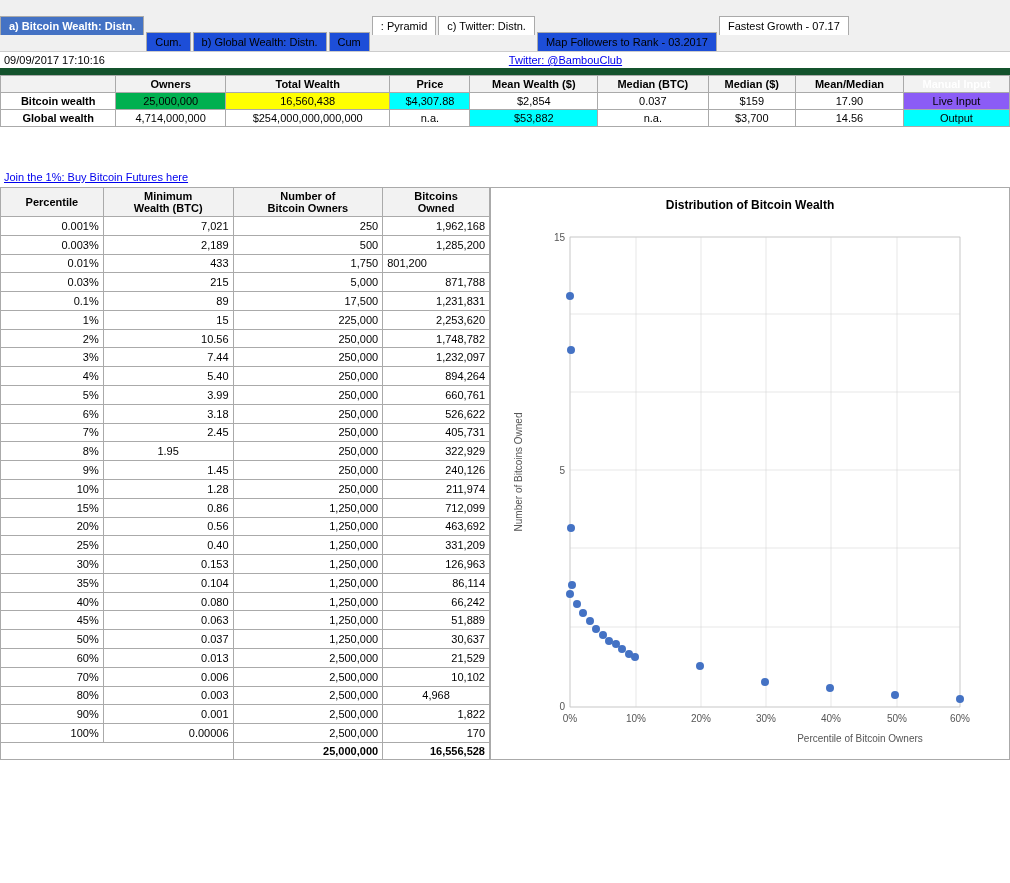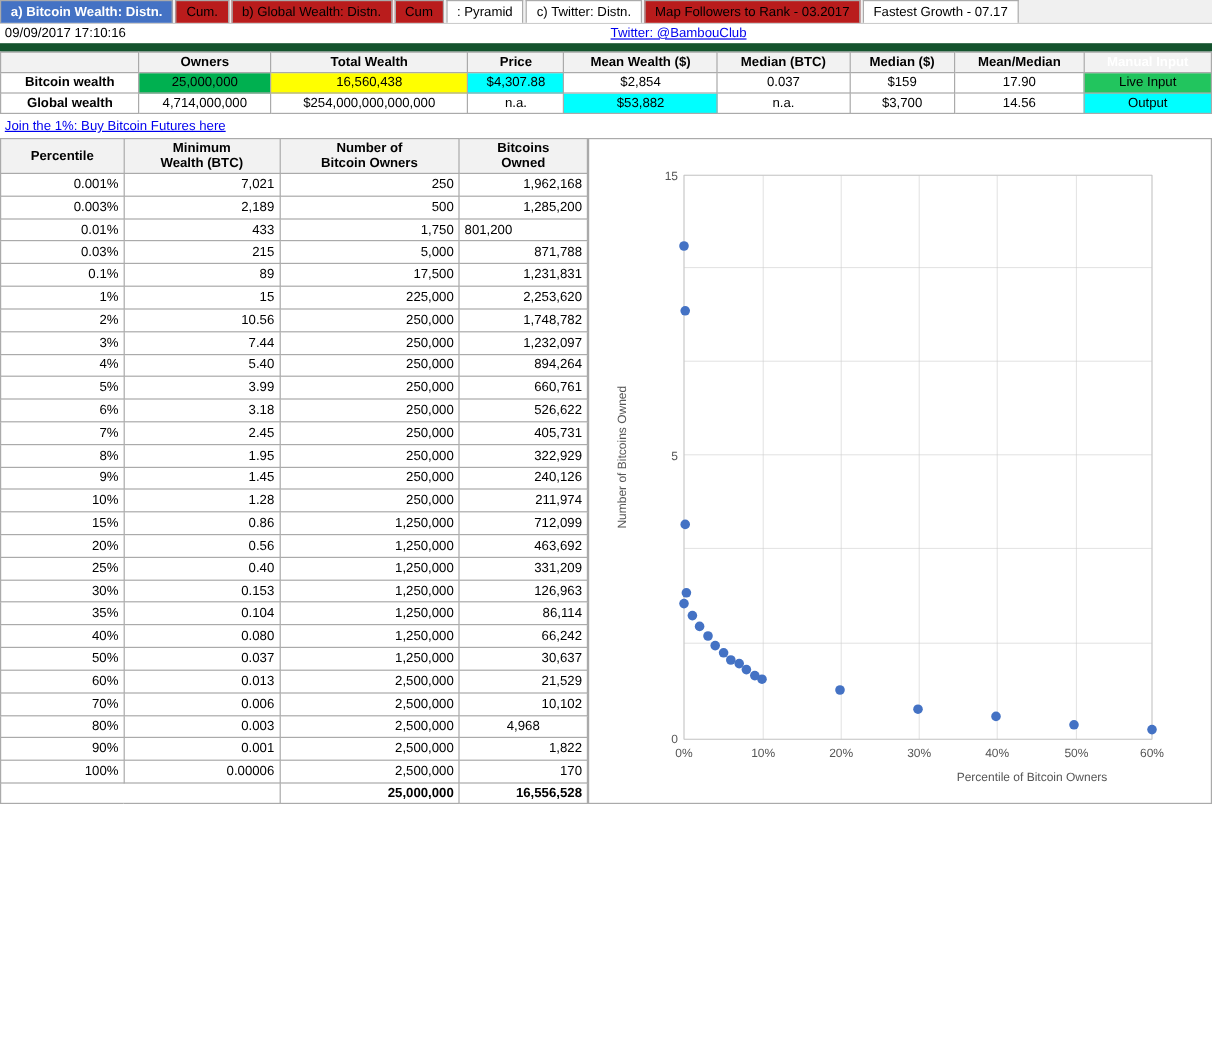--- a/index.html
+++ b/index.html
@@ -1,41 +1,41 @@
 <!DOCTYPE html>
 <html><head>
   <meta charset="utf-8">
   <style>
     * { box-sizing: border-box; margin: 0; padding: 0; }
     body { font-family: Arial, sans-serif; font-size: 11px; background: #fff; }
     
     .top-nav { display: flex; align-items: center; border-bottom: 1px solid #ccc; background: #f0f0f0; }
     .nav-tab { padding: 3px 8px; border: 1px solid #aaa; border-bottom: none; margin-right: 2px; cursor: pointer; font-size: 11px; background: #ddd; }
     .nav-tab.active { background: #4472c4; color: #fff; font-weight: bold; }
-    .nav-tab.light { background: #b91c1c; }
+    .nav-tab.light { background: #1d4ed8; margin-top: 32px; }
     .nav-tab.pyramid { background: #fff; }
     .nav-tab.twitter { background: #fff; }
     .nav-tab.fastest { background: #fff; color: #000; }
     
     .info-row { display: flex; align-items: center; padding: 2px 4px; border-bottom: 7px solid #14532d; }
     .timestamp { font-size: 11px; margin-right: 20px; }
     .twitter-link { color: #0000ee; text-decoration: underline; cursor: pointer; font-size: 11px; }
     
     .main-table { width: 100%; border-collapse: collapse; }
     .main-table td, .main-table th { border: 1px solid #aaa; padding: 2px 4px; font-size: 11px; text-align: center; }
     .main-table th { background: #f2f2f2; font-weight: bold; }
     .row-label { text-align: left; font-weight: bold; }
     .cell-green { background: #00b050; color: #000; }
     .cell-yellow { background: #ffff00; color: #000; }
     .cell-cyan { background: #00ffff; color: #000; }
-    .cell-live-yellow { background: #22c55e; color: #000; }
+    .cell-live-yellow { background: #8b5cf6; color: #000; }
     .cell-output-cyan { background: #00ffff; color: #000; }
     .cell-manual-green { background: #00b050; color: #fff; font-weight: bold; }
     
-    .link-row { padding: 4px; }
+    .link-row { padding: 4px; margin-top: 40px; }
     .join-link { color: #0000ee; text-decoration: underline; cursor: pointer; font-size: 11px; }
     
     .content-area { display: flex; }
     
     .data-table { width: 490px; border-collapse: collapse; flex-shrink: 0; }
     .data-table td, .data-table th { border: 1px solid #aaa; padding: 2px 4px; font-size: 11px; text-align: center; }
     .data-table th { background: #f2f2f2; font-weight: bold; text-align: center; }
     
     .chart-area { flex: 1; border: 1px solid #aaa; margin-left: 0; position: relative; background: #fff; padding: 10px; }
     .chart-title { text-align: center; font-weight: bold; font-size: 12px; margin-bottom: 5px; }
@@ -188,21 +188,21 @@
       <td style="text-align:right">526,622</td>
     </tr>
         <tr>
       <td style="text-align:right">7%</td>
       <td style="text-align:right">2.45</td>
       <td style="text-align:right">250,000</td>
       <td style="text-align:right">405,731</td>
     </tr>
         <tr>
       <td style="text-align:right">8%</td>
-      <td style="text-align:right">1.95</td>
+      <td style="text-align:center">1.95</td>
       <td style="text-align:right">250,000</td>
       <td style="text-align:right">322,929</td>
     </tr>
         <tr>
       <td style="text-align:right">9%</td>
       <td style="text-align:right">1.45</td>
       <td style="text-align:right">250,000</td>
       <td style="text-align:right">240,126</td>
     </tr>
         <tr>
@@ -239,20 +239,26 @@
       <td style="text-align:right">35%</td>
       <td style="text-align:right">0.104</td>
       <td style="text-align:right">1,250,000</td>
       <td style="text-align:right">86,114</td>
     </tr>
         <tr>
       <td style="text-align:right">40%</td>
       <td style="text-align:right">0.080</td>
       <td style="text-align:right">1,250,000</td>
       <td style="text-align:right">66,242</td>
+    </tr>
+        <tr>
+      <td style="text-align:right">45%</td>
+      <td style="text-align:right">0.063</td>
+      <td style="text-align:right">1,250,000</td>
+      <td style="text-align:right">51,889</td>
     </tr>
         <tr>
       <td style="text-align:right">50%</td>
       <td style="text-align:right">0.037</td>
       <td style="text-align:right">1,250,000</td>
       <td style="text-align:right">30,637</td>
     </tr>
         <tr>
       <td style="text-align:right">60%</td>
       <td style="text-align:right">0.013</td>
@@ -287,20 +293,21 @@
     <tfoot>
       <tr class="footer-row">
         <td colspan="2"></td>
         <td>25,000,000</td>
         <td>16,556,528</td>
       </tr>
     </tfoot>
   </table>
 
   <div class="chart-area">
+    <div class="chart-title">Distribution of Bitcoin Wealth</div>
     <svg id="chart-svg" width="100%" height="530" viewBox="0 0 480 530">
 
       <rect x="60" y="20" width="390" height="470" fill="#fff" stroke="#aaa" stroke-width="0.5"></rect>
 
       <line x1="60" y1="20" x2="450" y2="20" stroke="#ccc" stroke-width="0.5"></line>
       <line x1="60" y1="97" x2="450" y2="97" stroke="#ccc" stroke-width="0.5"></line>
       <line x1="60" y1="175" x2="450" y2="175" stroke="#ccc" stroke-width="0.5"></line>
       <line x1="60" y1="253" x2="450" y2="253" stroke="#ccc" stroke-width="0.5"></line>
       <line x1="60" y1="331" x2="450" y2="331" stroke="#ccc" stroke-width="0.5"></line>
       <line x1="60" y1="410" x2="450" y2="410" stroke="#ccc" stroke-width="0.5"></line>

